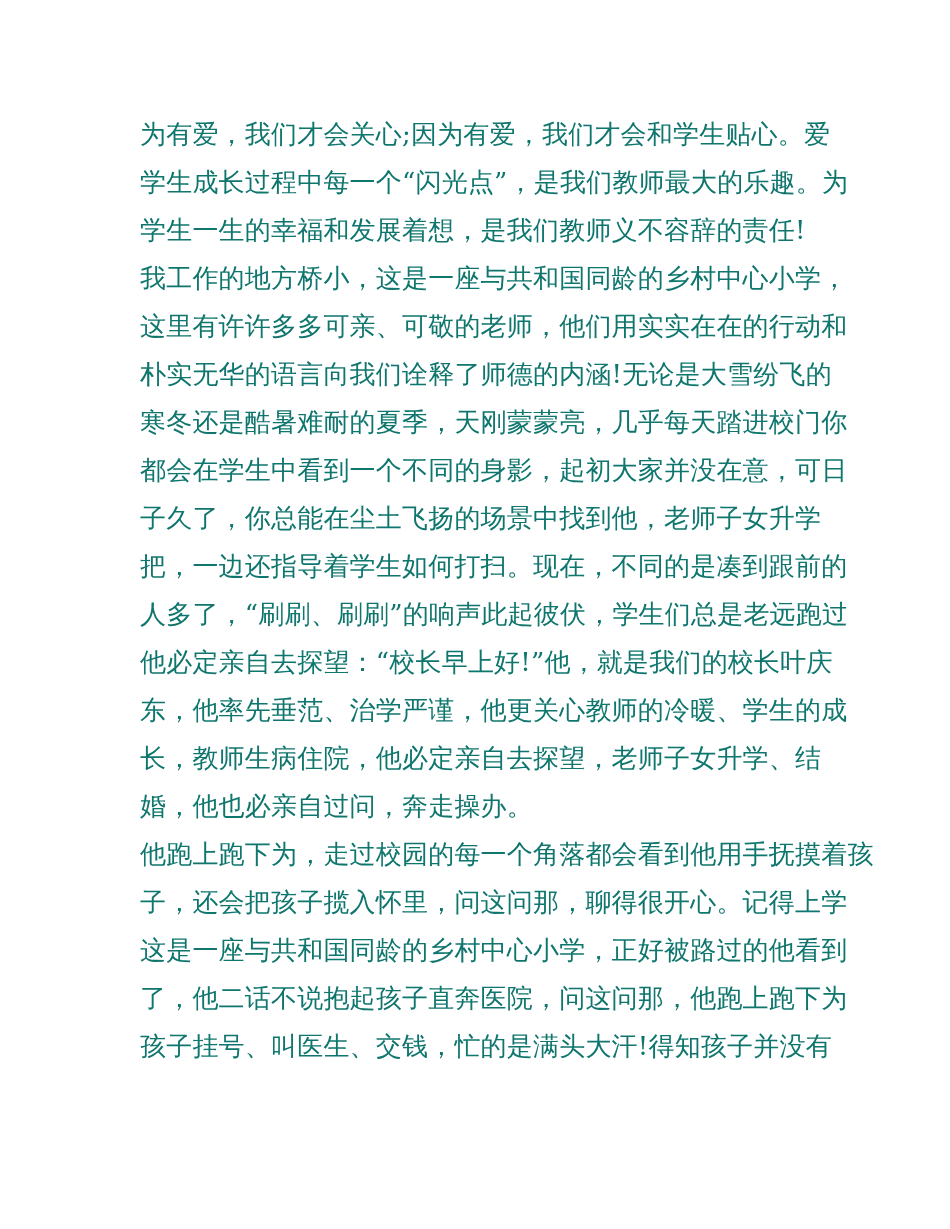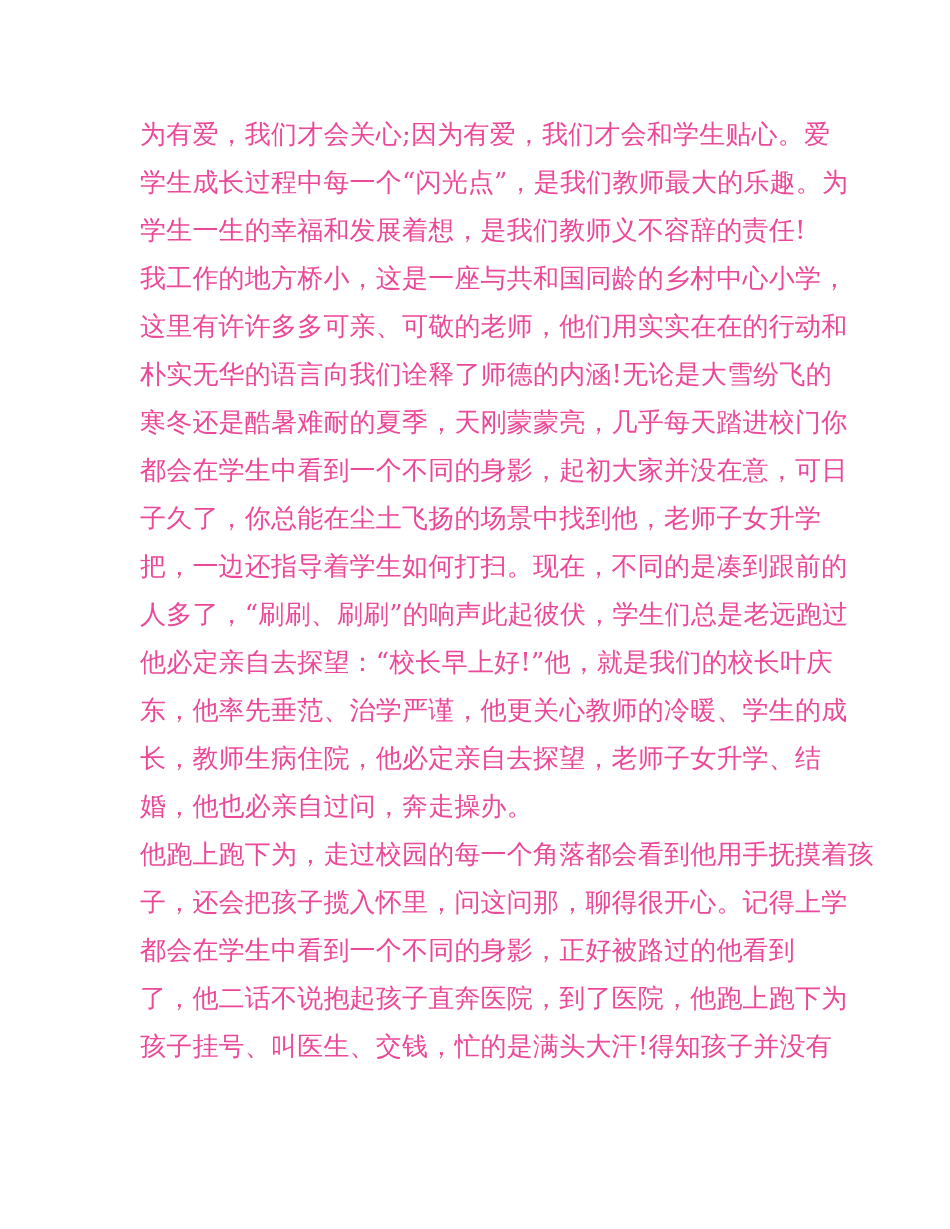--- a/index.html
+++ b/index.html
@@ -3,21 +3,21 @@
 <meta charset="utf-8">
 <style>
   html, body { margin: 0; padding: 0; background: #ffffff; }
   body { width: 950px; height: 1229px; position: relative; overflow: hidden; }
   .page {
     position: absolute; left: 0; top: 0; width: 950px; height: 1229px; background: #ffffff;
   }
   .text-block {
     position: absolute; left: 140px; top: 110px; width: 680px;
     font-family: "DejaVu Serif", "Liberation Serif", serif;
-    font-size: 26px; line-height: 48px; color: #ec4899;
+    font-size: 26px; line-height: 48px; color: #0f766e;
   }
   .line { display: block; white-space: nowrap; height: 48px; letter-spacing: 0.2px; }
 </style>
 </head>
 <body>
 
 <div class="page">
   <div class="text-block">
     <span class="line">为有爱，我们才会关心;因为有爱，我们才会和学生贴心。爱</span>
     <span class="line">学生成长过程中每一个“闪光点”，是我们教师最大的乐趣。为</span>
@@ -29,17 +29,17 @@
     <span class="line">都会在学生中看到一个不同的身影，起初大家并没在意，可日</span>
     <span class="line">子久了，你总能在尘土飞扬的场景中找到他，老师子女升学</span>
     <span class="line">把，一边还指导着学生如何打扫。现在，不同的是凑到跟前的</span>
     <span class="line">人多了，“刷刷、刷刷”的响声此起彼伏，学生们总是老远跑过</span>
     <span class="line">他必定亲自去探望：“校长早上好!”他，就是我们的校长叶庆</span>
     <span class="line">东，他率先垂范、治学严谨，他更关心教师的冷暖、学生的成</span>
     <span class="line">长，教师生病住院，他必定亲自去探望，老师子女升学、结</span>
     <span class="line">婚，他也必亲自过问，奔走操办。</span>
     <span class="line">他跑上跑下为，走过校园的每一个角落都会看到他用手抚摸着孩</span>
     <span class="line">子，还会把孩子揽入怀里，问这问那，聊得很开心。记得上学</span>
-    <span class="line">都会在学生中看到一个不同的身影，正好被路过的他看到</span>
-    <span class="line">了，他二话不说抱起孩子直奔医院，到了医院，他跑上跑下为</span>
+    <span class="line">这是一座与共和国同龄的乡村中心小学，正好被路过的他看到</span>
+    <span class="line">了，他二话不说抱起孩子直奔医院，问这问那，他跑上跑下为</span>
     <span class="line">孩子挂号、叫医生、交钱，忙的是满头大汗!得知孩子并没有</span>
   </div>
 </div>
 
 </body></html>

